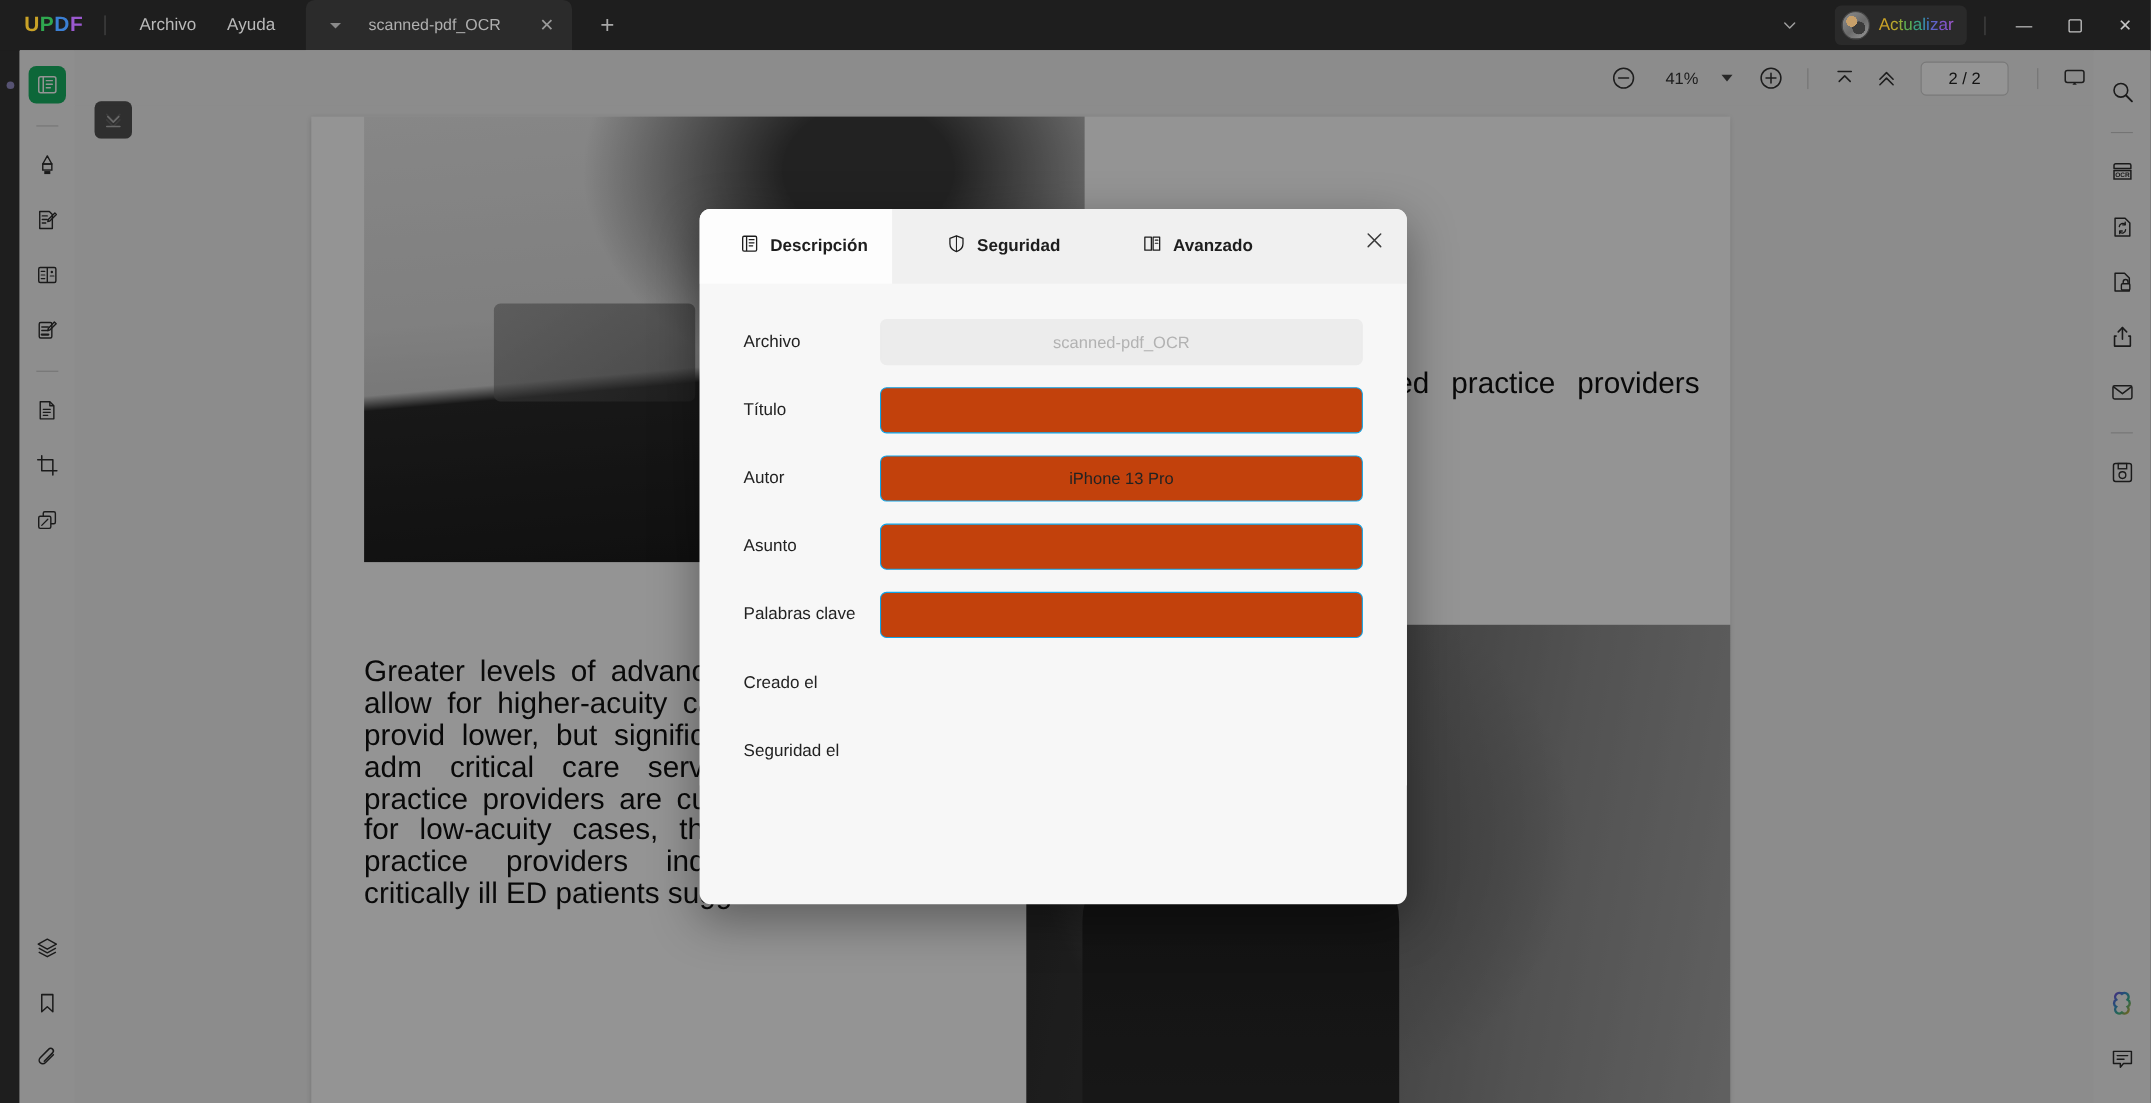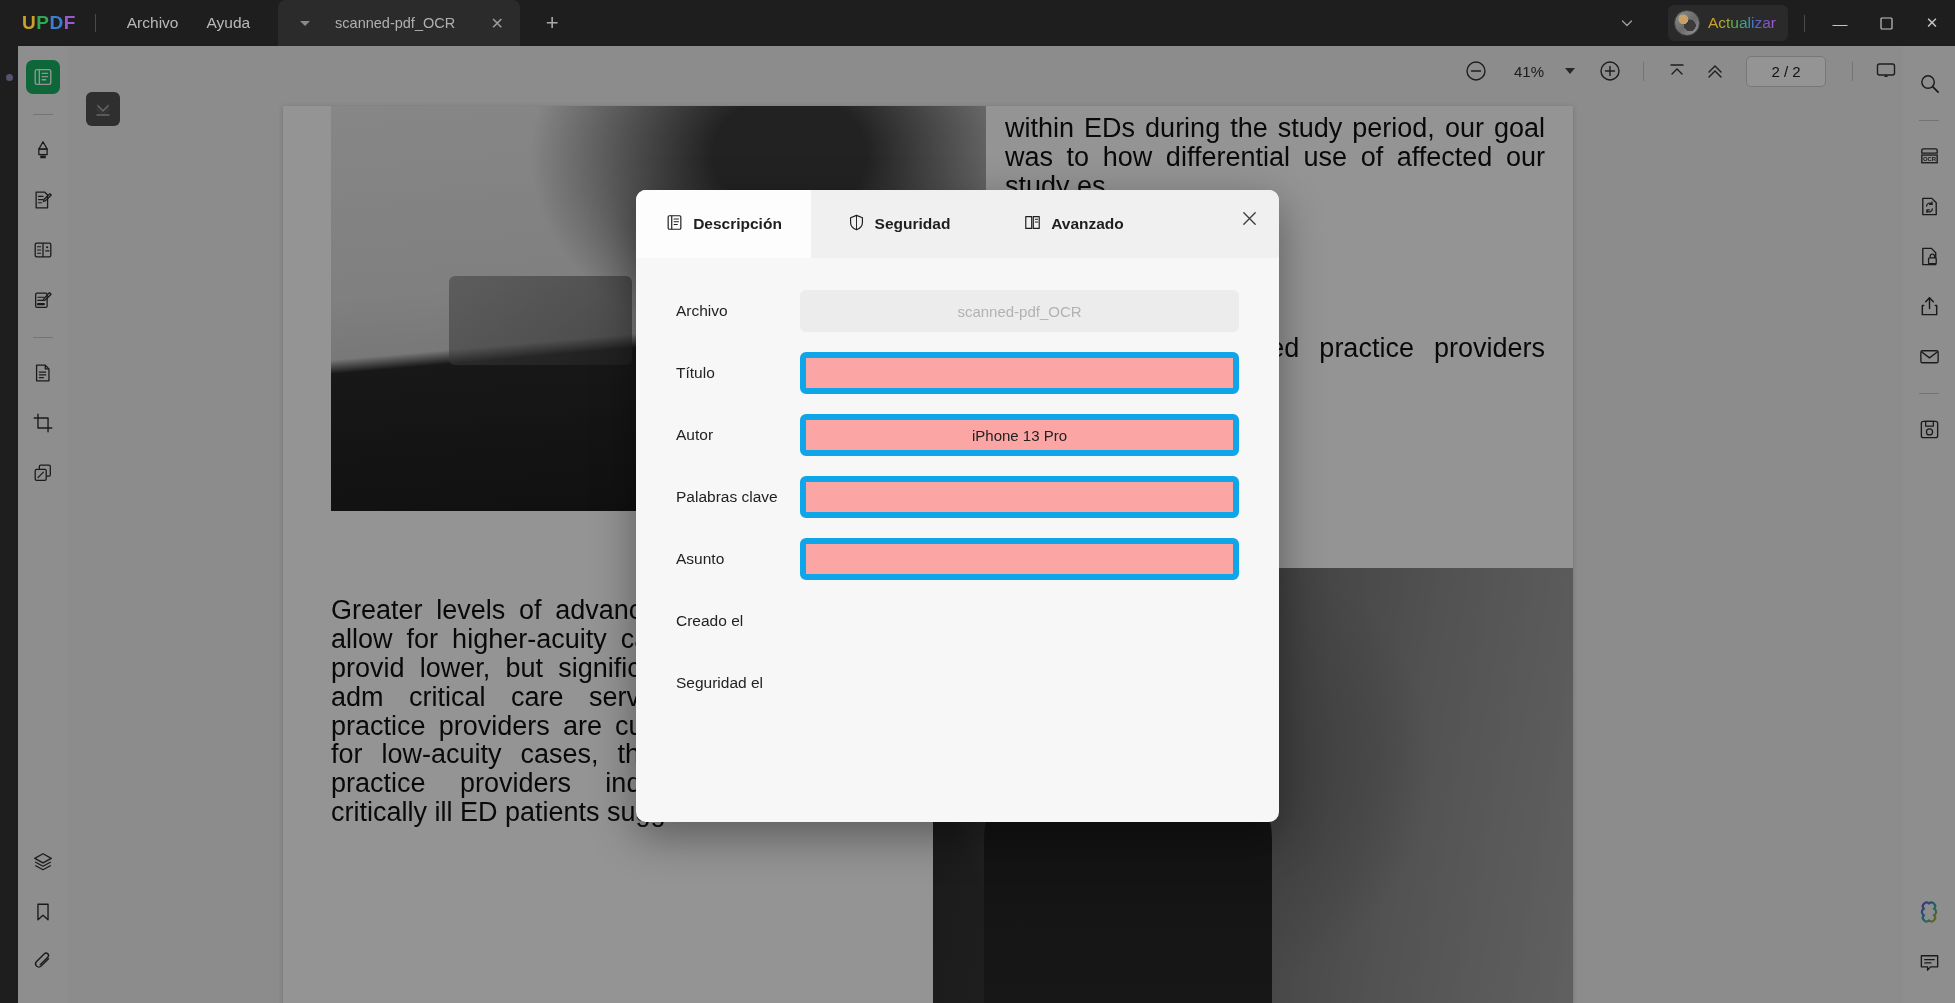--- a/index.html
+++ b/index.html
@@ -221,23 +221,23 @@
     background: #f7f7f7; border-radius: 10px;
     box-shadow: 0 14px 44px rgba(0,0,0,.38);
     z-index: 60; overflow: hidden;
   }
   .modal-tabs {
     position: relative; height: 68px;
     display: flex; align-items: stretch;
     background: #f0f0f0;
   }
   .mtab {
-    display: flex; align-items: center; justify-content: center; gap: 9px;
+    display: flex; align-items: center; justify-content: flex-end; gap: 9px;
     font-size: 15.5px; font-weight: bold; color: #1e1e1e;
-    padding: 0 8px; height: 68px; min-width: 175px;
+    padding: 0 22px; height: 68px; min-width: 175px;
   }
   .mtab.active { background: #fdfdfd; }
   .modal-close {
     position: absolute; right: 14px; top: 12px;
     width: 32px; height: 32px;
     display: flex; align-items: center; justify-content: center;
     color: #3b3b3b; font-size: 19px;
   }
   .modal-body {
     background: #f7f7f7; padding: 22px 40px 0 40px;
@@ -251,21 +251,21 @@
   }
   .finput {
     flex: 1; height: 42px; border-radius: 6px;
     display: flex; align-items: center; justify-content: center;
     font-size: 15px;
   }
   .finput.readonly {
     background: #ececec; color: #b2b2b2; border: 1px solid #ececec;
   }
   .finput.editable {
-    background: #fca5a5; color: #222; border: 6px solid #0ea5e9;
+    background: #c2410c; color: #222; border: 1px solid #0ea5e9;
   }
 </style>
 </head>
 <body>
 
 <div id="app">
 
   <div class="titlebar">
     <div class="logo" id="logo">
         <span style="color: rgb(201, 162, 39);">U</span>
@@ -320,21 +320,20 @@
   <div class="edge-strip">
     <div class="edge-dot"></div>
   </div>
 
   <div class="workspace"></div>
 
   <div class="doc-area">
     <div class="page">
       <div class="photo-top"></div>
       <div class="photo-right"></div>
-      <div class="doc-col right-top">within EDs during the study period, our goal was to how differential use of affected our study es.</div>
       <div class="doc-col right-mid">tudy suggests that ed practice providers effectively integrated s</div>
       <div class="doc-col left-body">Greater levels of advanced coverage appear to allow for higher-acuity cases advanced practice provid lower, but significant r requiring hospital adm critical care services. While advanced practice providers are currently utilized primarily for low-acuity cases, the finding of advanced practice providers independently evaluating critically ill ED patients suggests</div>
     </div>
   </div>
 
   <div class="toolbar">
     <div class="tb-icon">
       <svg width="24" height="24" viewBox="0 0 24 24">
           <circle cx="12" cy="12" r="9" fill="none" stroke="#333" stroke-width="1.4"></circle>
           <path d="M7.5 12 H16.5" stroke="#333" stroke-width="1.4" stroke-linecap="round"></path>
@@ -589,25 +588,25 @@
         </div>
         <div class="frow">
           <div class="flabel">Título</div>
           <div class="finput editable"></div>
         </div>
         <div class="frow">
           <div class="flabel">Autor</div>
           <div class="finput editable">iPhone 13 Pro</div>
         </div>
         <div class="frow">
-          <div class="flabel">Palabras clave</div>
+          <div class="flabel">Asunto</div>
           <div class="finput editable"></div>
         </div>
         <div class="frow">
-          <div class="flabel">Asunto</div>
+          <div class="flabel">Palabras clave</div>
           <div class="finput editable"></div>
         </div>
         <div class="frow">
           <div class="flabel">Creado el</div>
         </div>
         <div class="frow">
           <div class="flabel">Seguridad el</div>
         </div>
       </div>
   </div>

